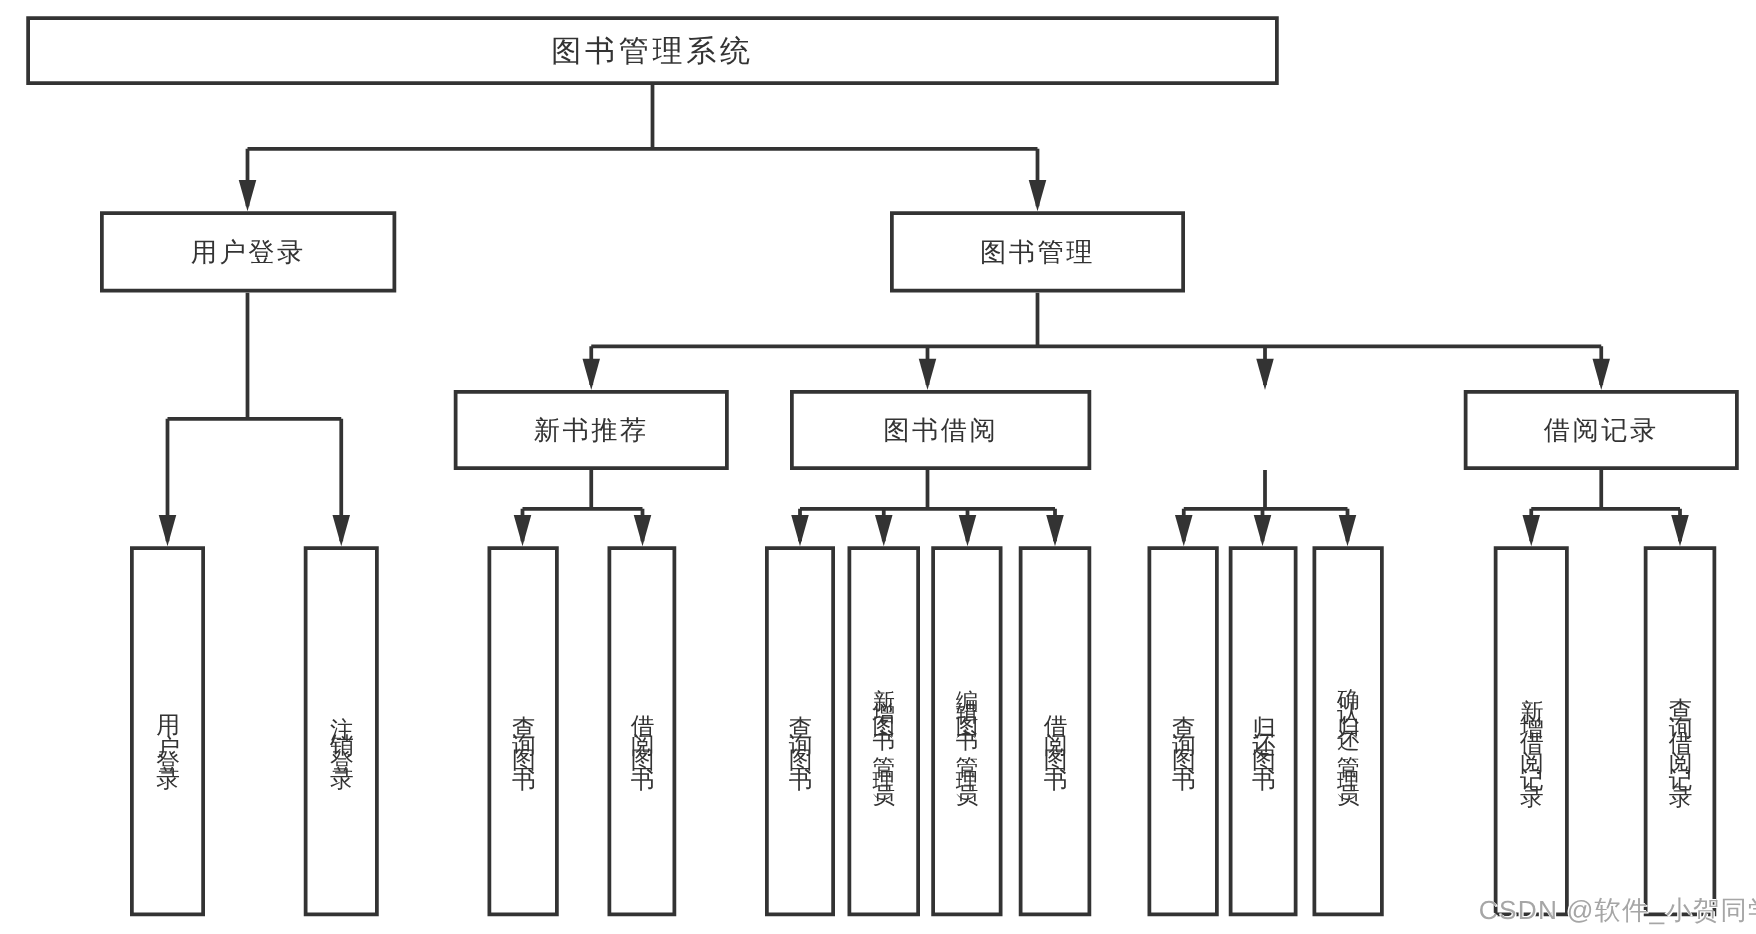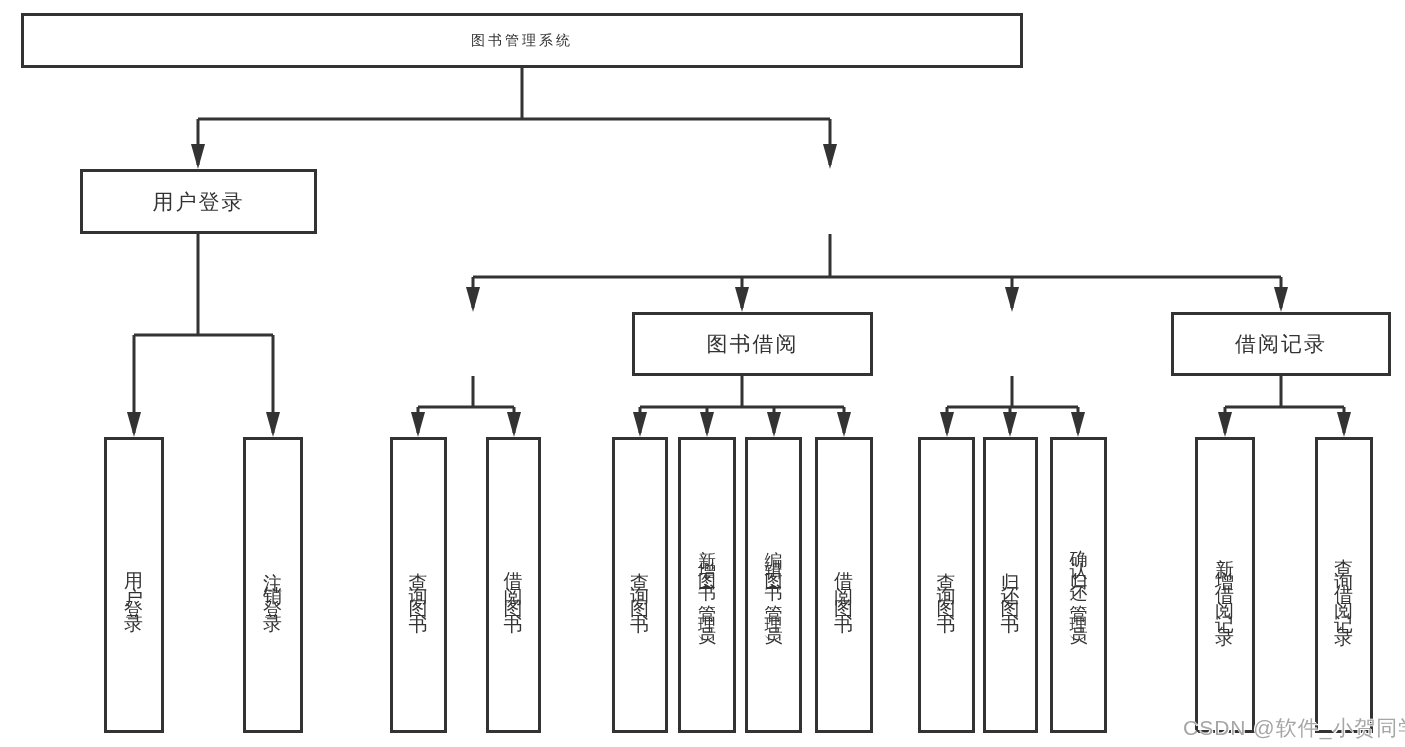--- a/index.html
+++ b/index.html
@@ -9,21 +9,21 @@
   body{font-family:"Liberation Sans","DejaVu Sans",sans-serif;color:var(--text);}
   .canvas{position:relative;width:1405px;height:747px;background:var(--background);overflow:hidden;}
   .wires{position:absolute;left:0;top:0;width:1405px;height:747px;color:var(--line);}
   .wires .ln{fill:none;stroke:currentColor;stroke-width:3;}
   .wires .tri{fill:currentColor;stroke:none;}
   .node{
     position:absolute;box-sizing:border-box;background:var(--box-bg);
     border:3px solid var(--line);display:flex;align-items:center;justify-content:center;
   }
   .node.h span{font-size:21px;letter-spacing:2px;white-space:nowrap;}
-  .node.root span{font-size:14px;letter-spacing:3px;}
+  .node.root span{font-size:24px;letter-spacing:3px;}
   .node.v span{
     writing-mode:vertical-rl;text-orientation:mixed;
     font-size:19px;letter-spacing:14px;line-height:1;
   }
   .node.v.tight span{font-size:18px;letter-spacing:11px;}
   .watermark{
     position:absolute;left:1183px;top:714px;font-size:21px;color:var(--watermark);
     white-space:nowrap;z-index:5;letter-spacing:1px;
     text-shadow:1px 1px 0 #ffffff,-1px -1px 0 #ffffff;
   }
@@ -76,21 +76,27 @@
     </g>
   </svg>
 
   <div class="node h root" style="left:21px;top:13px;width:1002px;height:55px">
     <span>图书管理系统</span>
   </div>
 
   <div class="node h" style="left:80px;top:169px;width:237px;height:65px">
     <span>用户登录</span>
   </div>
+  <div class="node h" style="left:712px;top:169px;width:236px;height:65px">
+    <span>图书管理</span>
+  </div>
 
+  <div class="node h" style="left:363px;top:312px;width:220px;height:64px">
+    <span>新书推荐</span>
+  </div>
   <div class="node h" style="left:632px;top:312px;width:241px;height:64px">
     <span>图书借阅</span>
   </div>
   <div class="node h" style="left:1171px;top:312px;width:220px;height:64px">
     <span>借阅记录</span>
   </div>
 
   <div class="node v" style="left:104px;top:437px;width:60px;height:296px">
     <span>用户登录</span>
   </div>

